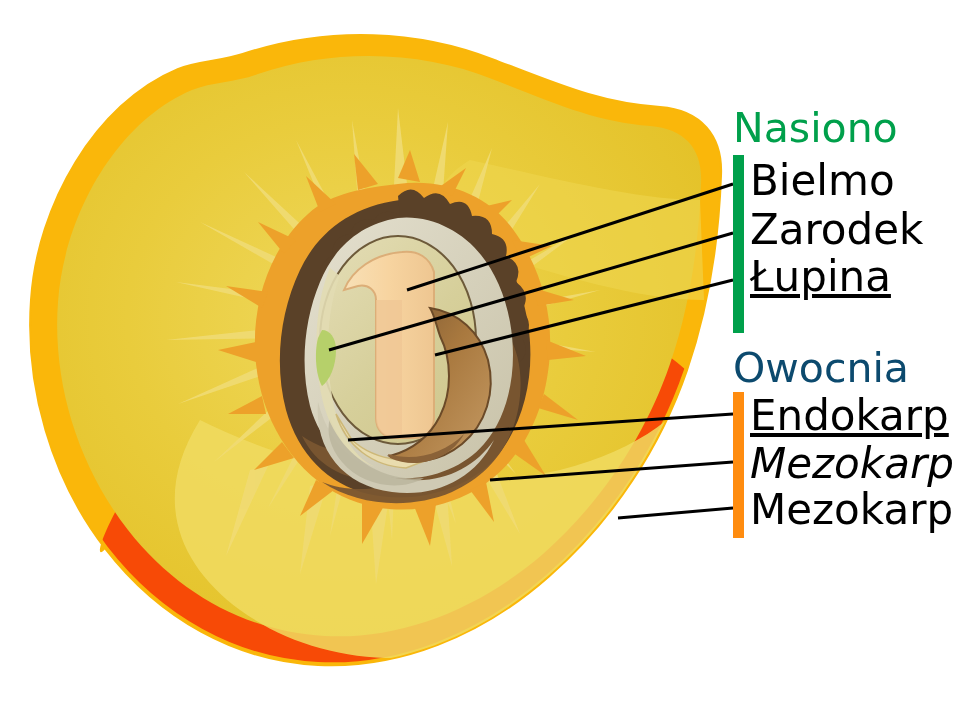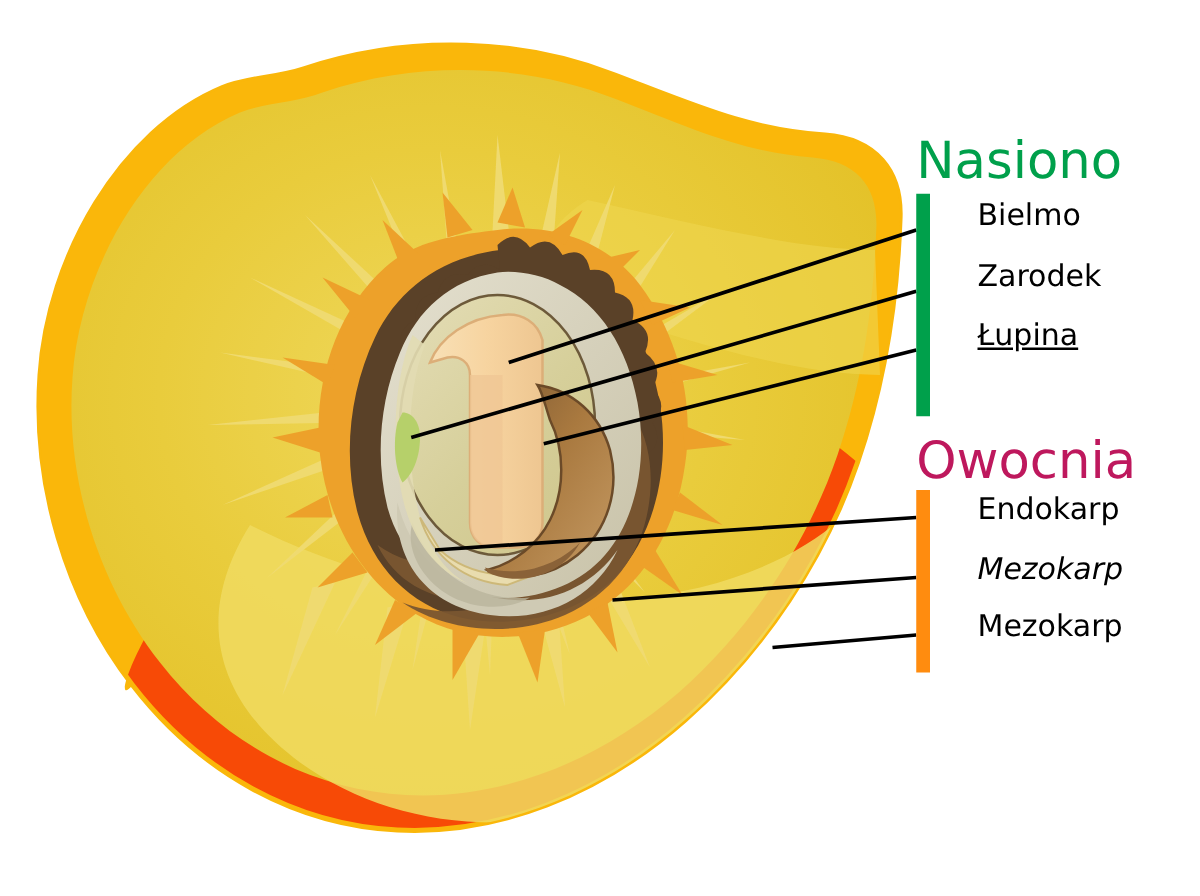--- a/index.html
+++ b/index.html
@@ -3,22 +3,22 @@
 <meta charset="utf-8">
 <style>
   html,body{margin:0;padding:0;background:#ffffff;}
   body{width:960px;height:717px;overflow:hidden;
        font-family:"DejaVu Sans","Liberation Sans",sans-serif;}
   #stage{position:relative;width:960px;height:591px;background:#fff;}
   #art{position:absolute;left:0;top:0;width:960px;height:717px;}
   .lbl{position:absolute;color:#000;white-space:nowrap;line-height:1;}
   .hdr{position:absolute;white-space:nowrap;line-height:1;font-size:41px;}
   .hdr.seed{color:#00a04b;}
-  .hdr.peri{color:#be185d;}
-  .item{font-size:24px;margin-left:32px;}
+  .hdr.peri{color:#0c4a6e;}
+  .item{font-size:42px;}
 </style>
 </head>
 <body>
 
 <div id="stage">
 
   <svg id="art" viewBox="0 0 960 717">
     <defs>
       <radialGradient id="gFlesh" cx="45%" cy="45%" r="62%">
         <stop offset="0%" stop-color="#efd85c"></stop>
@@ -216,17 +216,17 @@
   </svg>
 
   <div class="hdr seed" style="left:733px;top:108px;">Nasiono</div>
 
   <div class="lbl item" style="left:750px;top:160px;">Bielmo</div>
   <div class="lbl item" style="left:750px;top:209px;text-align:right;">Zarodek</div>
   <div class="lbl item" style="left:750px;top:256px;text-decoration:underline;">Łupina</div>
 
   <div class="hdr peri" style="left:733px;top:348px;">Owocnia</div>
 
-  <div class="lbl item" style="left:750px;top:395px;">Endokarp</div>
+  <div class="lbl item" style="left:750px;top:395px;text-decoration:underline;">Endokarp</div>
   <div class="lbl item" style="left:750px;top:443px;font-style:italic;">Mezokarp</div>
   <div class="lbl item" style="left:750px;top:489px;">Mezokarp</div>
 
 </div>
 
 </body></html>

